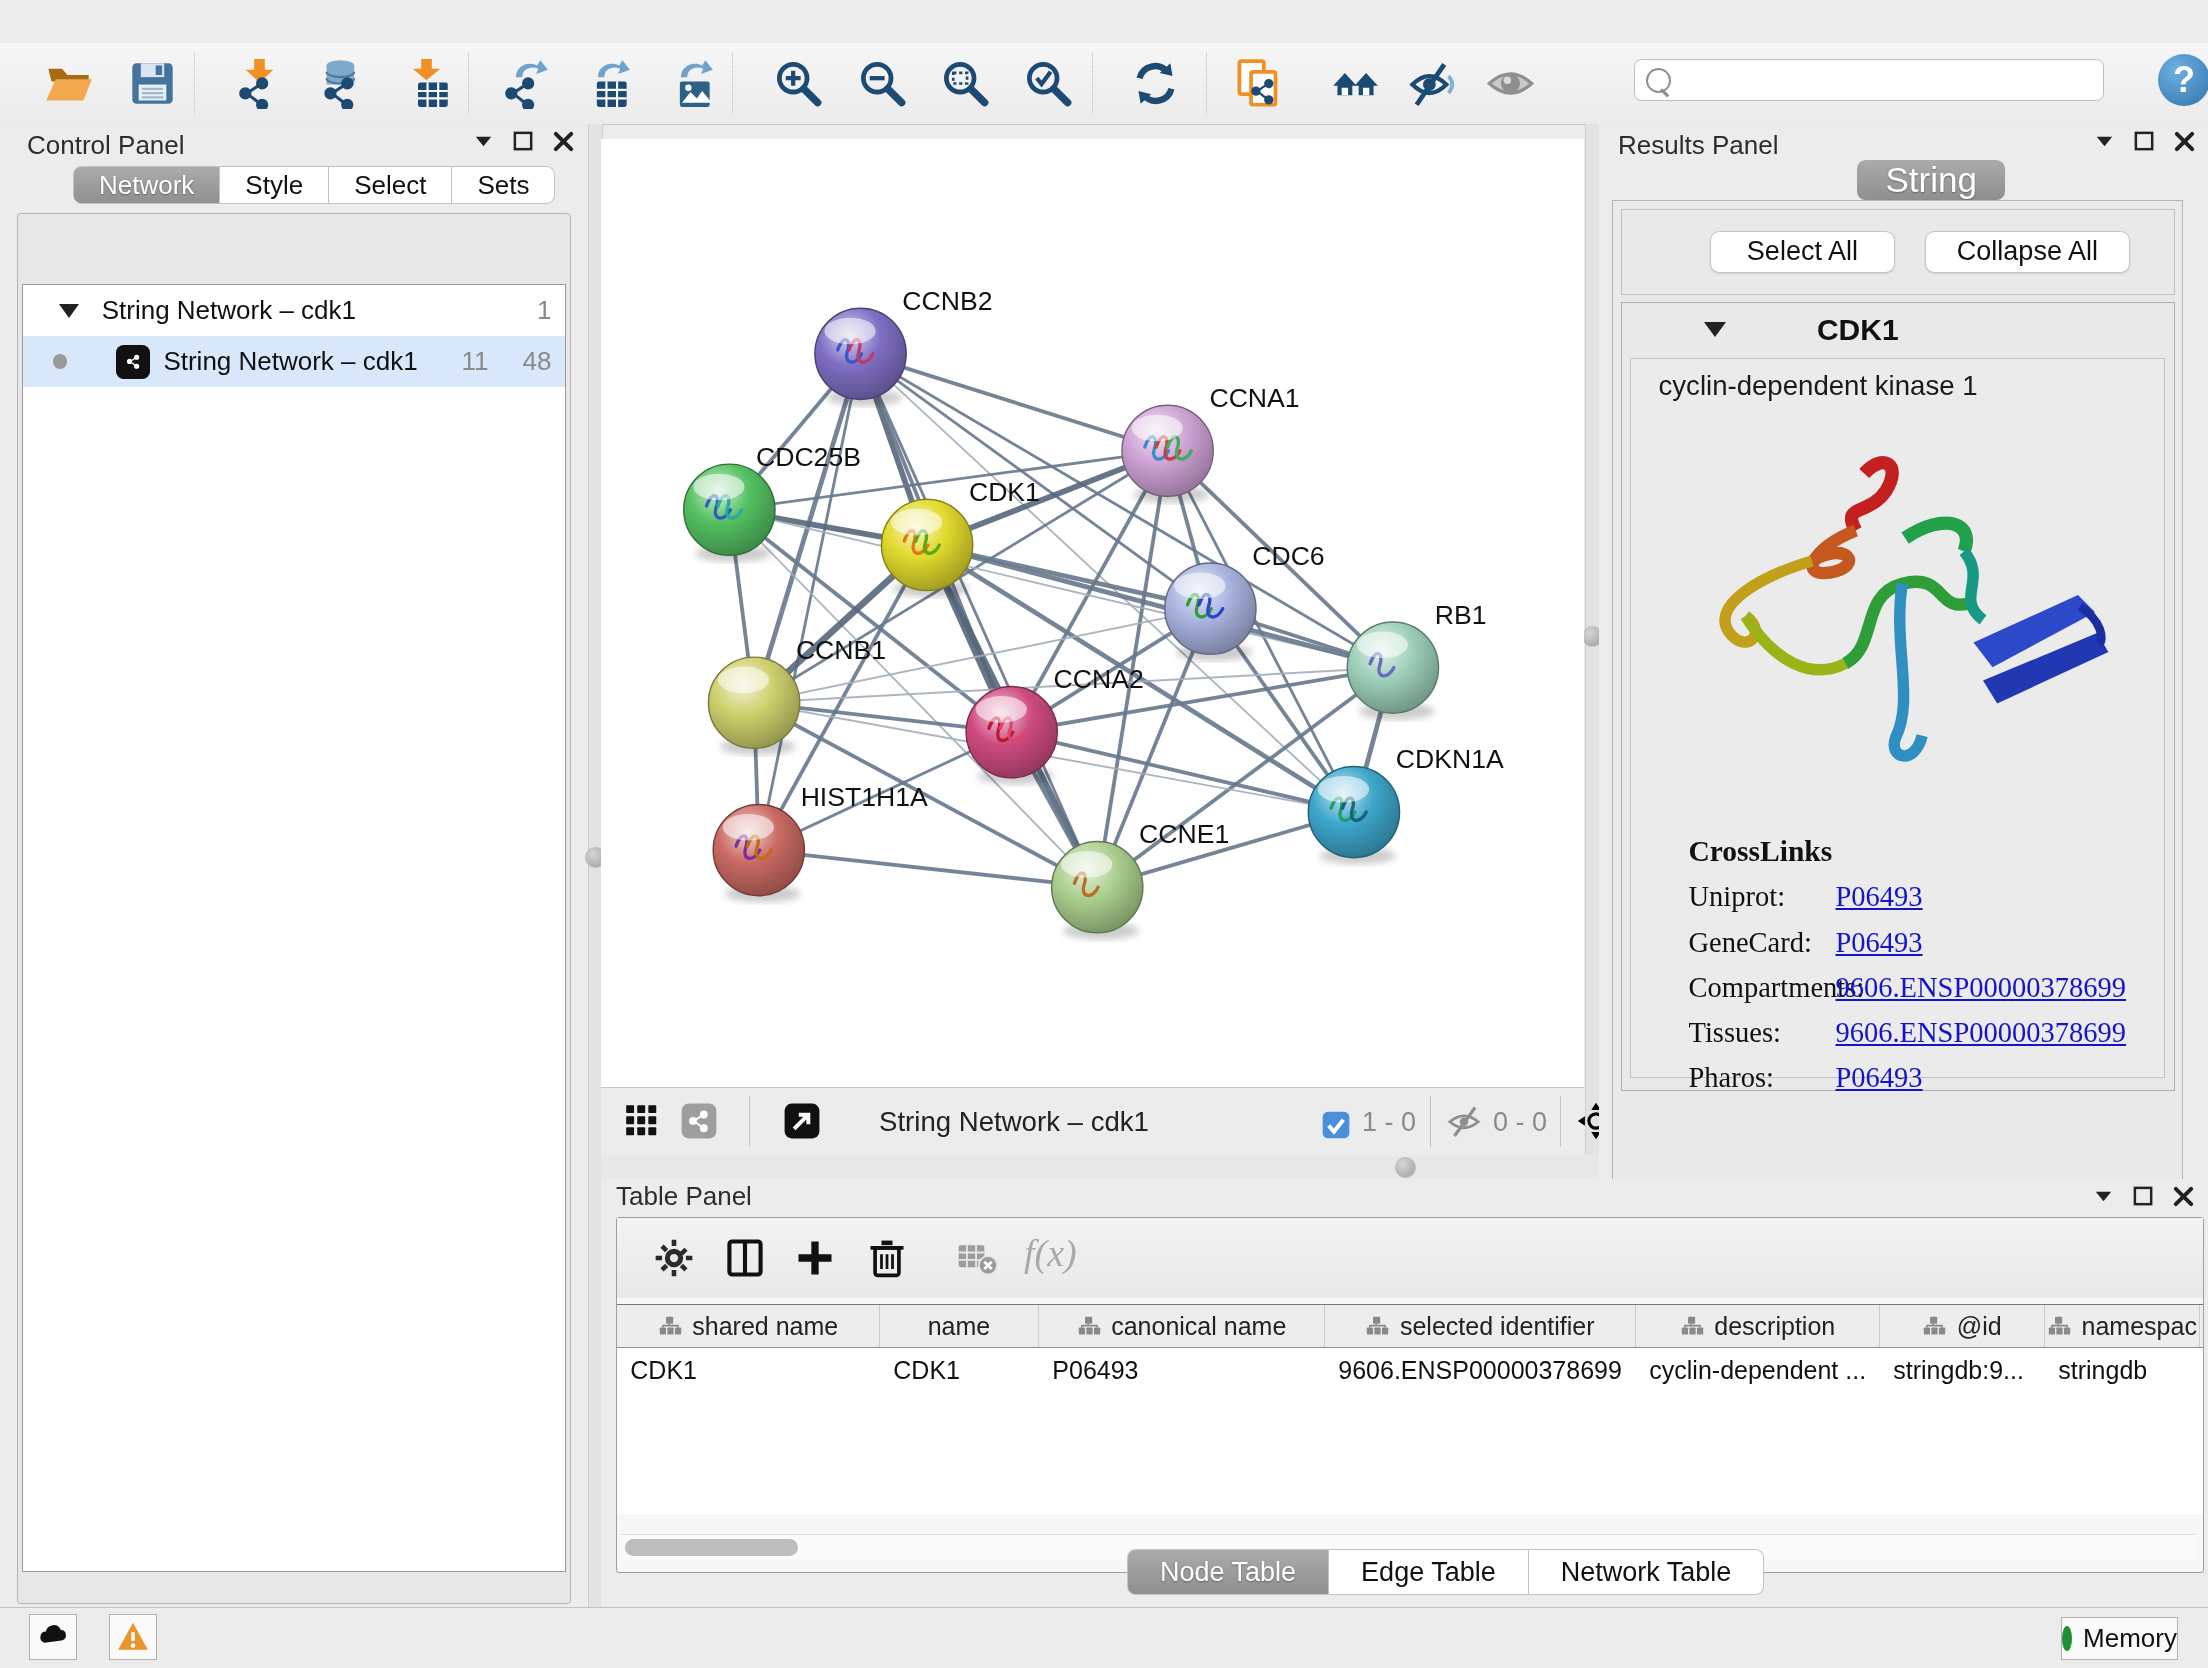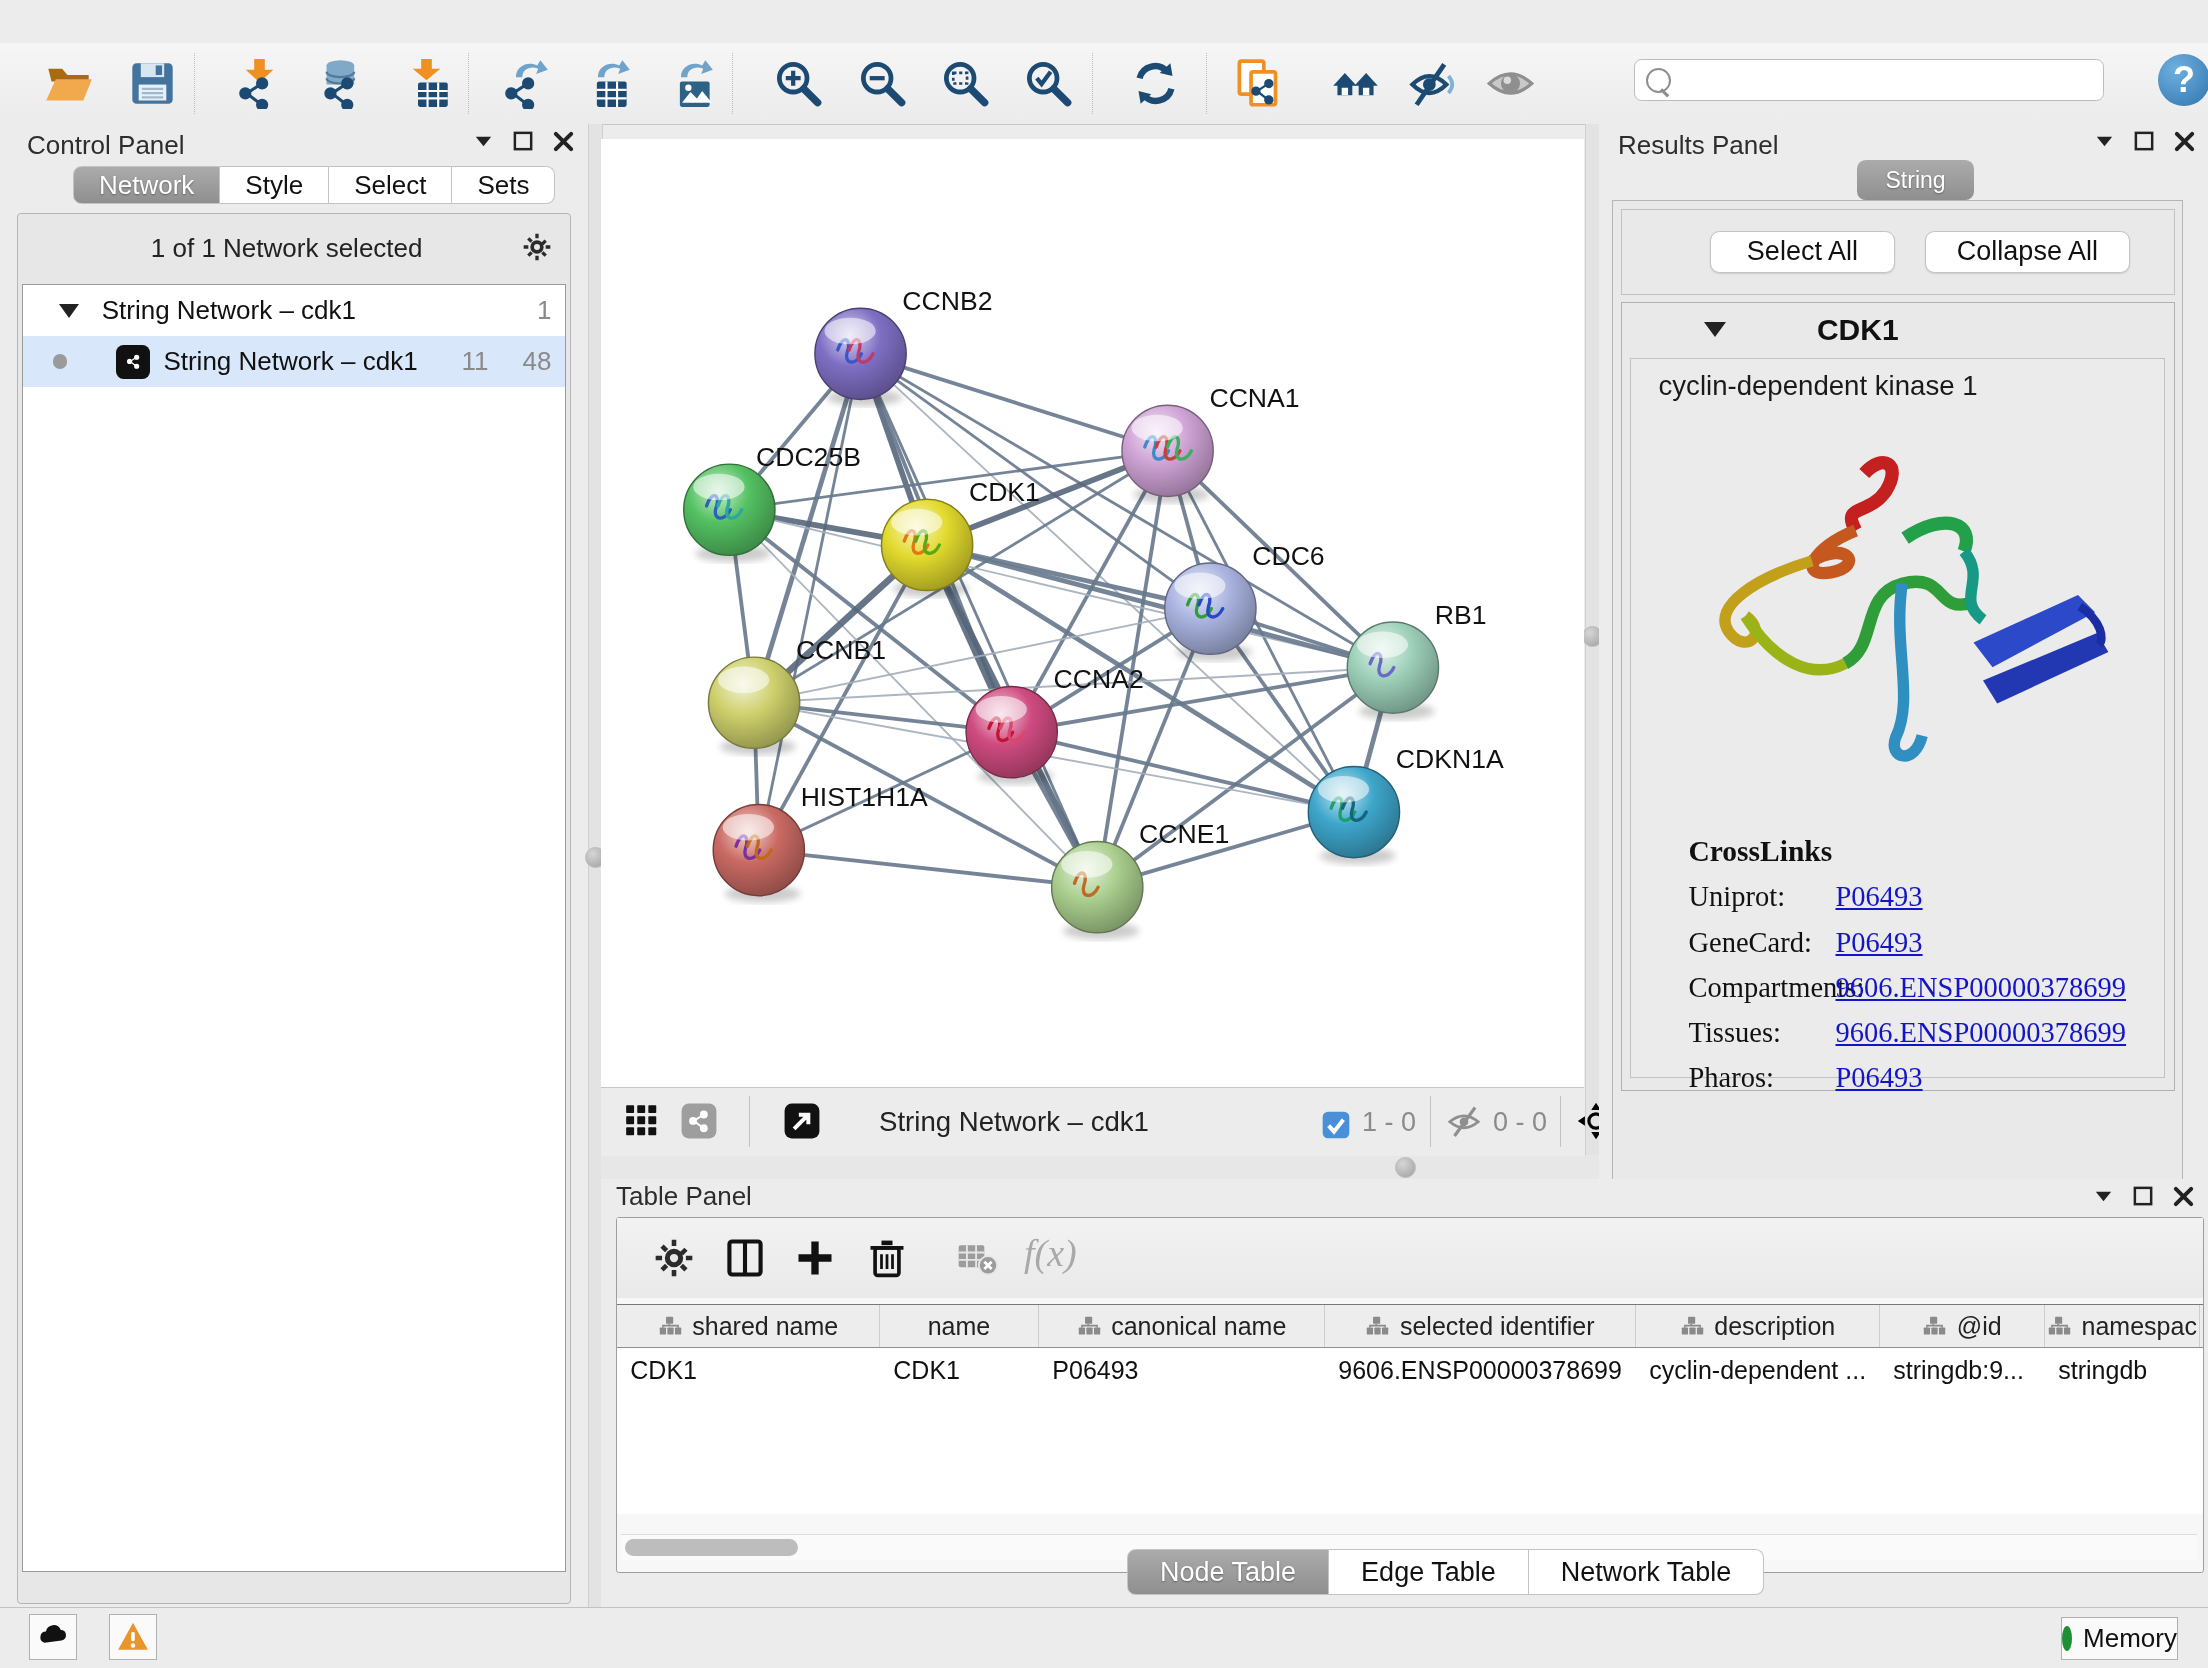--- a/index.html
+++ b/index.html
@@ -79,21 +79,21 @@
   .nf-item{position:absolute;top:13.3px;width:40px;height:40px;display:flex;align-items:center;justify-content:center;}
   .nf-item svg{width:38px;height:38px;}
   .nf-sep{position:absolute;top:7.6px;height:51px;border-left:1px solid #c2c2c2;}
   .nf-title{position:absolute;left:278px;top:0;height:68px;line-height:68px;font-size:27.6px;color:#222;}
   .nf-count{position:absolute;top:0;height:68px;line-height:68px;font-size:27px;color:#8a8a8a;}
 
   
   .results-panel{position:absolute;left:1599px;top:124px;width:610px;height:1056px;background:#ececec;}
   .rp-header .panel-title{position:absolute;left:19px;top:5.7px;}
   .rp-tab{position:absolute;left:258px;top:36px;height:40px;padding:0 28.5px;line-height:40px;
-    background:linear-gradient(#ababab,#8f8f8f);color:#fff;font-size:23px;border-radius:8.6px;
+    background:linear-gradient(#ababab,#8f8f8f);color:#fff;font-size:35px;border-radius:8.6px;
     text-shadow:0 1px 1.9px rgba(0,0,0,.35);}
   .rp-outer{position:absolute;left:13.3px;top:76px;width:569px;height:978px;background:#e9e9e9;
     border:1px solid #b5b5b5;}
   .rp-btnbox{position:absolute;left:7.6px;top:7.6px;width:552px;height:84px;background:#e9e9e9;border:1px solid #c2c2c2;}
   .rp-btn{position:absolute;top:21px;height:42px;background:#fff;border:1px solid #c3c3c3;border-radius:9.5px;
     font-size:27px;color:#111;display:flex;align-items:center;justify-content:center;box-shadow:0 1px 1.9px rgba(0,0,0,.12);}
   .rp-section{position:absolute;left:7.6px;top:101px;width:552px;height:787px;background:#e9e9e9;border:1px solid #b0b0b0;}
   .rp-sec-head{position:absolute;left:0;top:0;width:100%;height:53px;display:flex;align-items:center;}
   .rp-sec-caret{width:0;height:0;border-left:11.4px solid transparent;border-right:11.4px solid transparent;
     border-top:15px solid #222;margin-left:82px;}
@@ -326,34 +326,20 @@
             </svg></span>
         </div>
     </div>
     <div class="cp-tabs" id="cp-tabs">
         <div class="tab active">Network</div>
         <div class="tab">Style</div>
         <div class="tab">Select</div>
         <div class="tab">Sets</div>
       </div>
     <div class="cp-box">
-      <div class="cp-selbar">
-        <span class="chev" id="chev-down"><svg viewBox="0 0 24 24" xmlns="http://www.w3.org/2000/svg">
-              <path d="M4 4 l8 7 8 -7 M4 13 l8 7 8 -7" stroke="#9a9a9a" stroke-width="3.4" fill="none"></path>
-            </svg></span>
-        <span class="chev" style="margin-left:13.3px" id="chev-up"><svg viewBox="0 0 24 24" xmlns="http://www.w3.org/2000/svg">
-              <path d="M4 11 l8 -7 8 7 M4 20 l8 -7 8 7" stroke="#222" stroke-width="3.4" fill="none"></path>
-            </svg></span>
-        <span class="sel-text">1 of 1 Network selected</span>
-        <span class="gear" id="cp-gear"><svg viewBox="0 0 48 48" xmlns="http://www.w3.org/2000/svg" style="width: 32px; height: 32px;">
-              <circle cx="24" cy="24" r="10" fill="#2b2b2b"></circle>
-              <circle cx="24" cy="24" r="4.5" fill="#e7e7e7"></circle>
-              <path d="M21.5 4h5v7h-5zM21.5 37h5v7h-5zM4 21.5v5h7v-5zM37 21.5v5h7v-5zM9.2 12.7l3.5-3.5 5 5-3.5 3.5zM30.3 33.8l3.5-3.5 5 5-3.5 3.5zM12.7 38.8l-3.5-3.5 5-5 3.5 3.5zM38.8 16.2l-3.5-3.5-5 5 3.5 3.5z" fill="#2b2b2b"></path>
-            </svg></span>
-      </div>
       <div class="cp-tree" id="cp-tree">
           <div class="tree-row">
             <span class="tree-caret"></span>
             <span class="tree-label">String Network – cdk1</span>
             <span class="tree-nums">
               <span>1</span>
             </span>
           </div>
           <div class="tree-row selected">
             <span class="tree-dot"></span>

